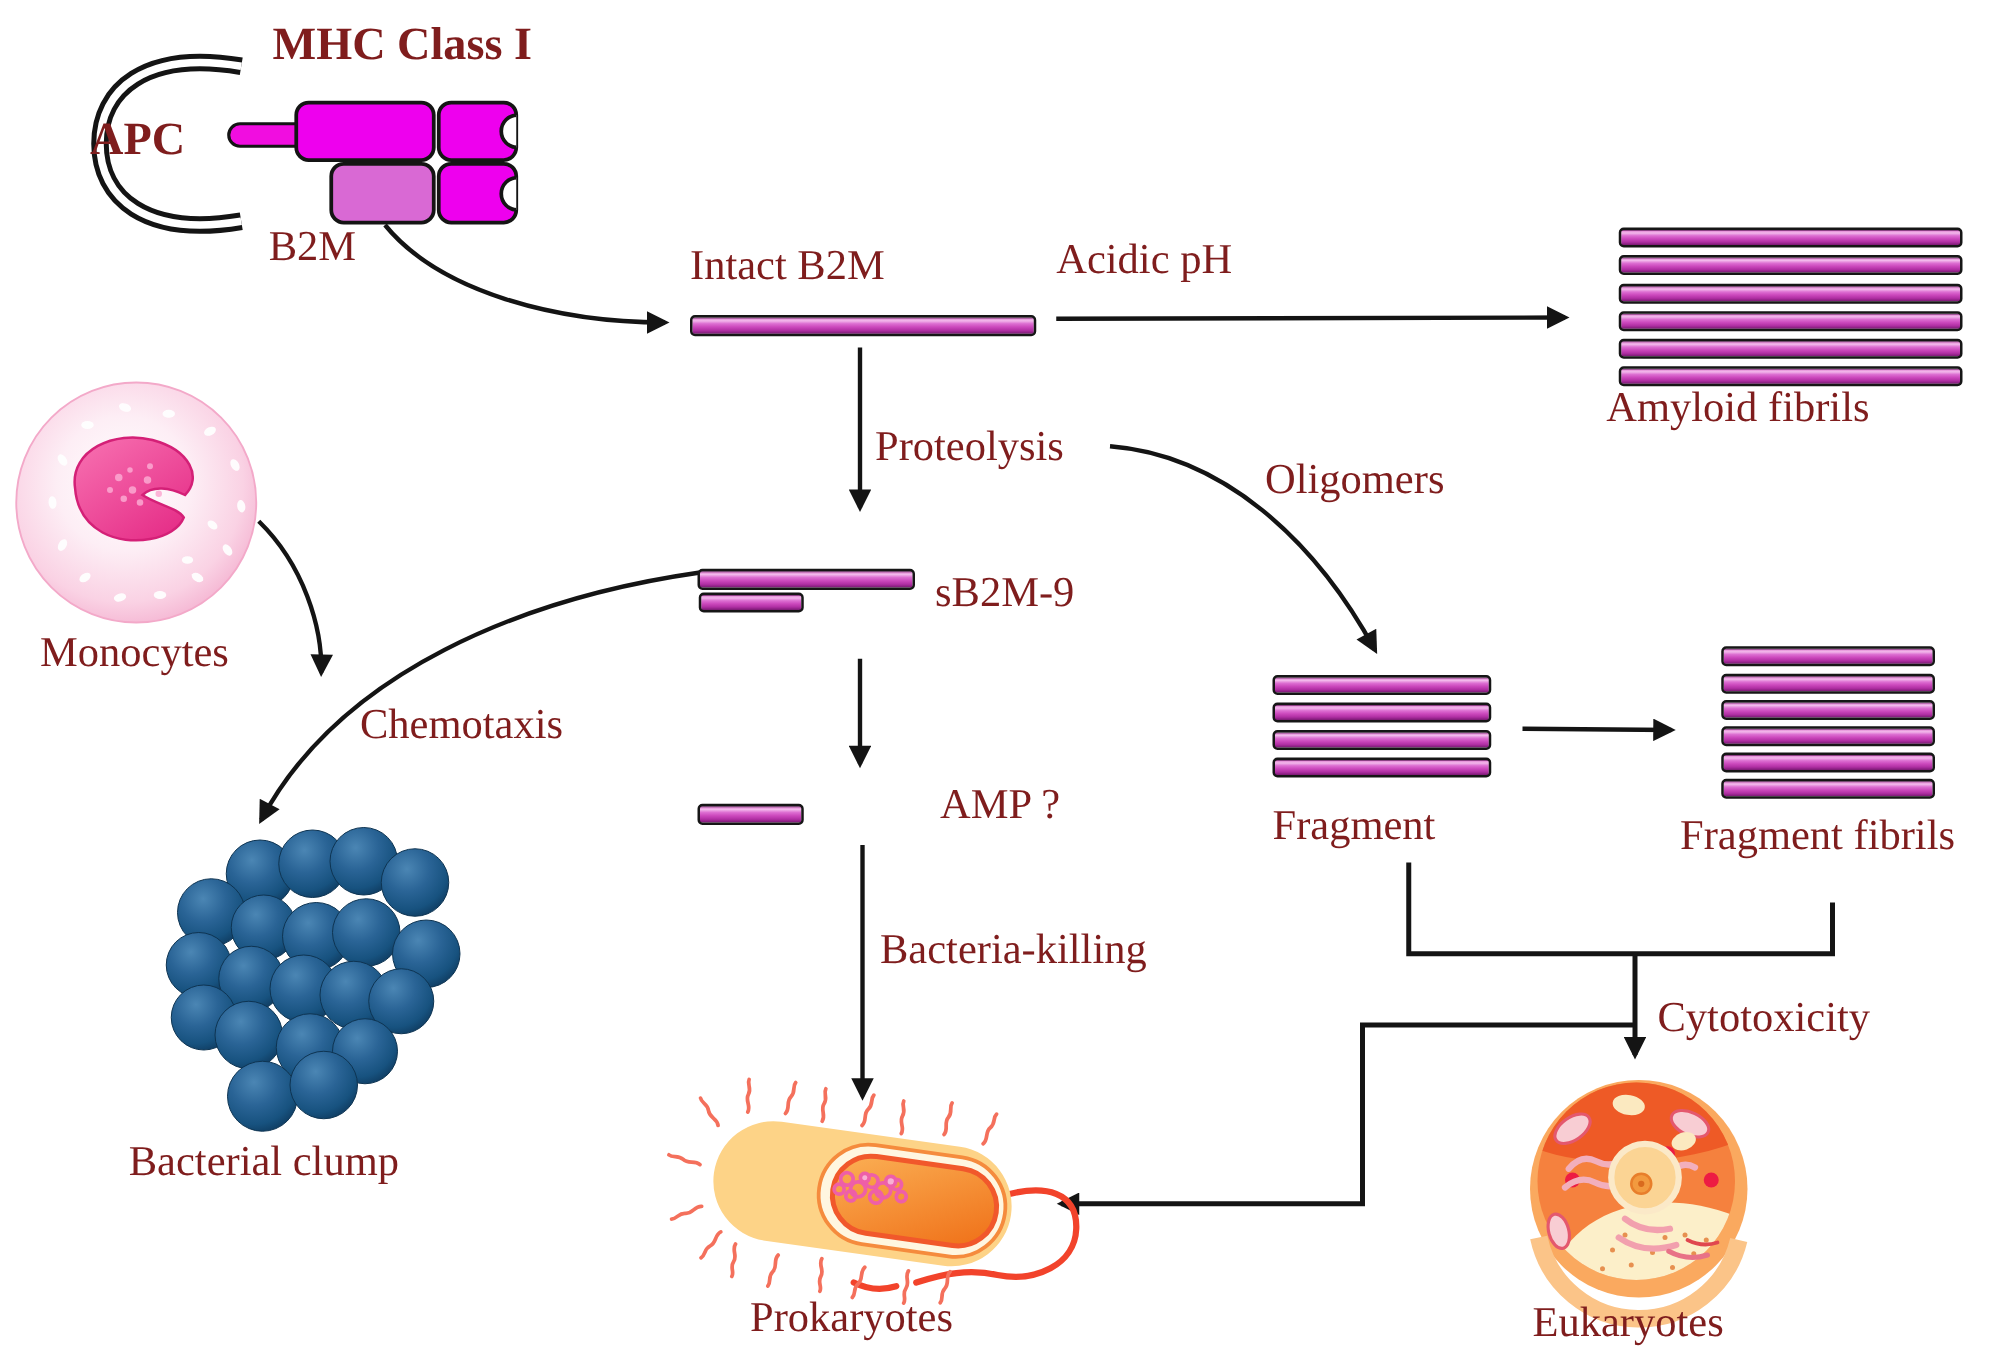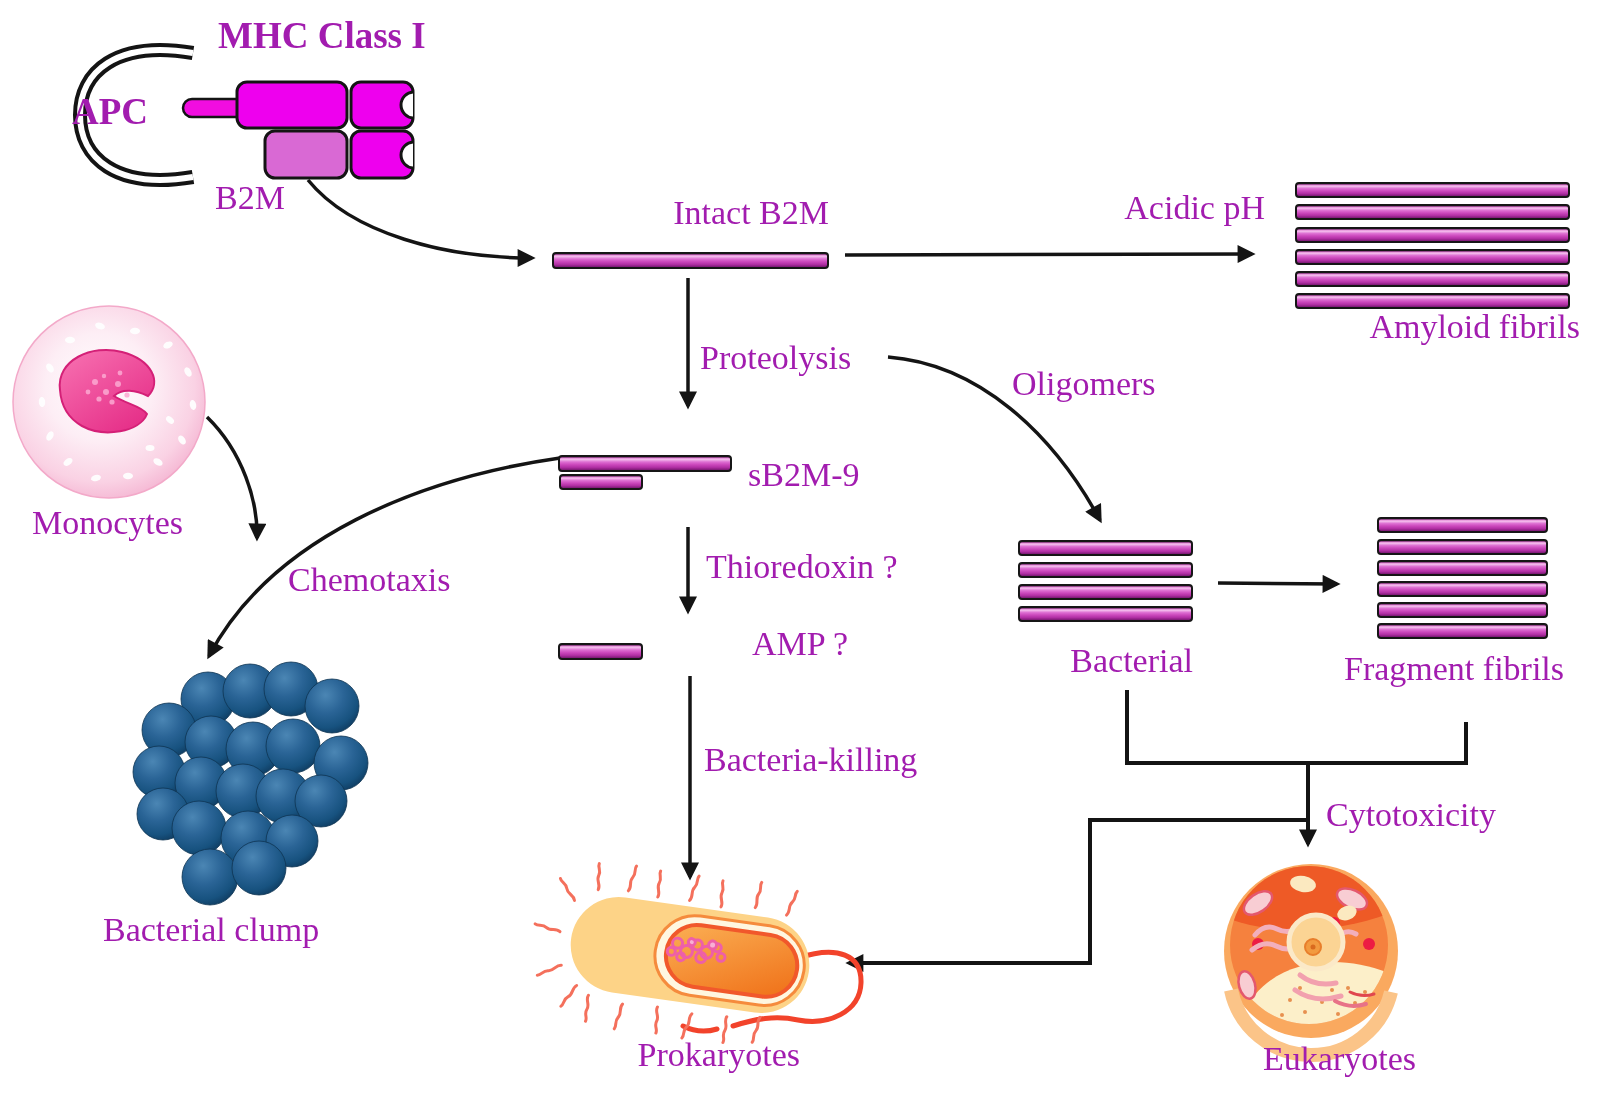--- a/index.html
+++ b/index.html
@@ -1,22 +1,22 @@
 <!DOCTYPE html>
 <html><head>
 <meta charset="utf-8">
 <style>
   html,body{margin:0;padding:0;background:#fff;}
   #stage{position:relative;width:1600px;height:1095px;background:#fff;overflow:hidden;
          font-family:"Liberation Serif",serif;}
   #art{position:absolute;left:0;top:0;z-index:1;}
   .lbl{position:absolute;z-index:3;font-family:"Liberation Serif",serif;font-size:34px;
-       color:#a21caf;white-space:nowrap;line-height:1.1;}
+       color:#7f1d1d;white-space:nowrap;line-height:1.1;}
   .bold{font-weight:bold;font-size:37px;}
-  .center{text-align:right;}
+  .center{text-align:left;}
   .bar{position:absolute;z-index:2;box-sizing:border-box;border:2px solid #161616;border-radius:4px;
        background:linear-gradient(180deg,#5e1458 0%,#e898dc 10%,#f3b9ec 20%,#dd6fd2 38%,
                   #cc49bd 58%,#b02fa3 80%,#7a1973 100%);}
 </style>
 </head>
 <body>
 
 <div id="stage">
 
 <svg id="art" width="1600" height="1095" viewBox="0 0 1600 1095">
@@ -268,24 +268,23 @@
 
 <div class="lbl bold" style="left:218px;top:16px">MHC Class I</div>
 <div class="lbl bold" style="left:72px;top:92px">APC</div>
 <div class="lbl" style="left:215px;top:179px">B2M</div>
 <div class="lbl center" style="left:552px;width:277px;top:194px">Intact B2M</div>
 <div class="lbl center" style="left:1285px;width:295px;top:308px">Amyloid fibrils</div>
 <div class="lbl center" style="left:845px;width:420px;top:189px">Acidic pH</div>
 <div class="lbl" style="left:700px;top:339px">Proteolysis</div>
 <div class="lbl" style="left:1012px;top:365px">Oligomers</div>
 <div class="lbl" style="left:748px;top:456px">sB2M-9</div>
-<div class="lbl" style="left:706px;top:548px">Thioredoxin ?</div>
 <div class="lbl" style="left:752px;top:625px">AMP ?</div>
 <div class="lbl" style="left:704px;top:741px">Bacteria-killing</div>
-<div class="lbl center" style="left:1018px;width:175px;top:642px">Bacterial</div>
+<div class="lbl center" style="left:1018px;width:175px;top:642px">Fragment</div>
 <div class="lbl" style="left:1344px;top:650px">Fragment fibrils</div>
 <div class="lbl" style="left:288px;top:561px">Chemotaxis</div>
 <div class="lbl" style="left:32px;top:504px">Monocytes</div>
 <div class="lbl" style="left:103px;top:911px">Bacterial clump</div>
 <div class="lbl" style="left:1326px;top:796px">Cytotoxicity</div>
 <div class="lbl center" style="left:1226px;width:190px;top:1040px">Eukaryotes</div>
 <div class="lbl center" style="left:600px;width:200px;top:1036px">Prokaryotes</div>
 
 </div>
 

